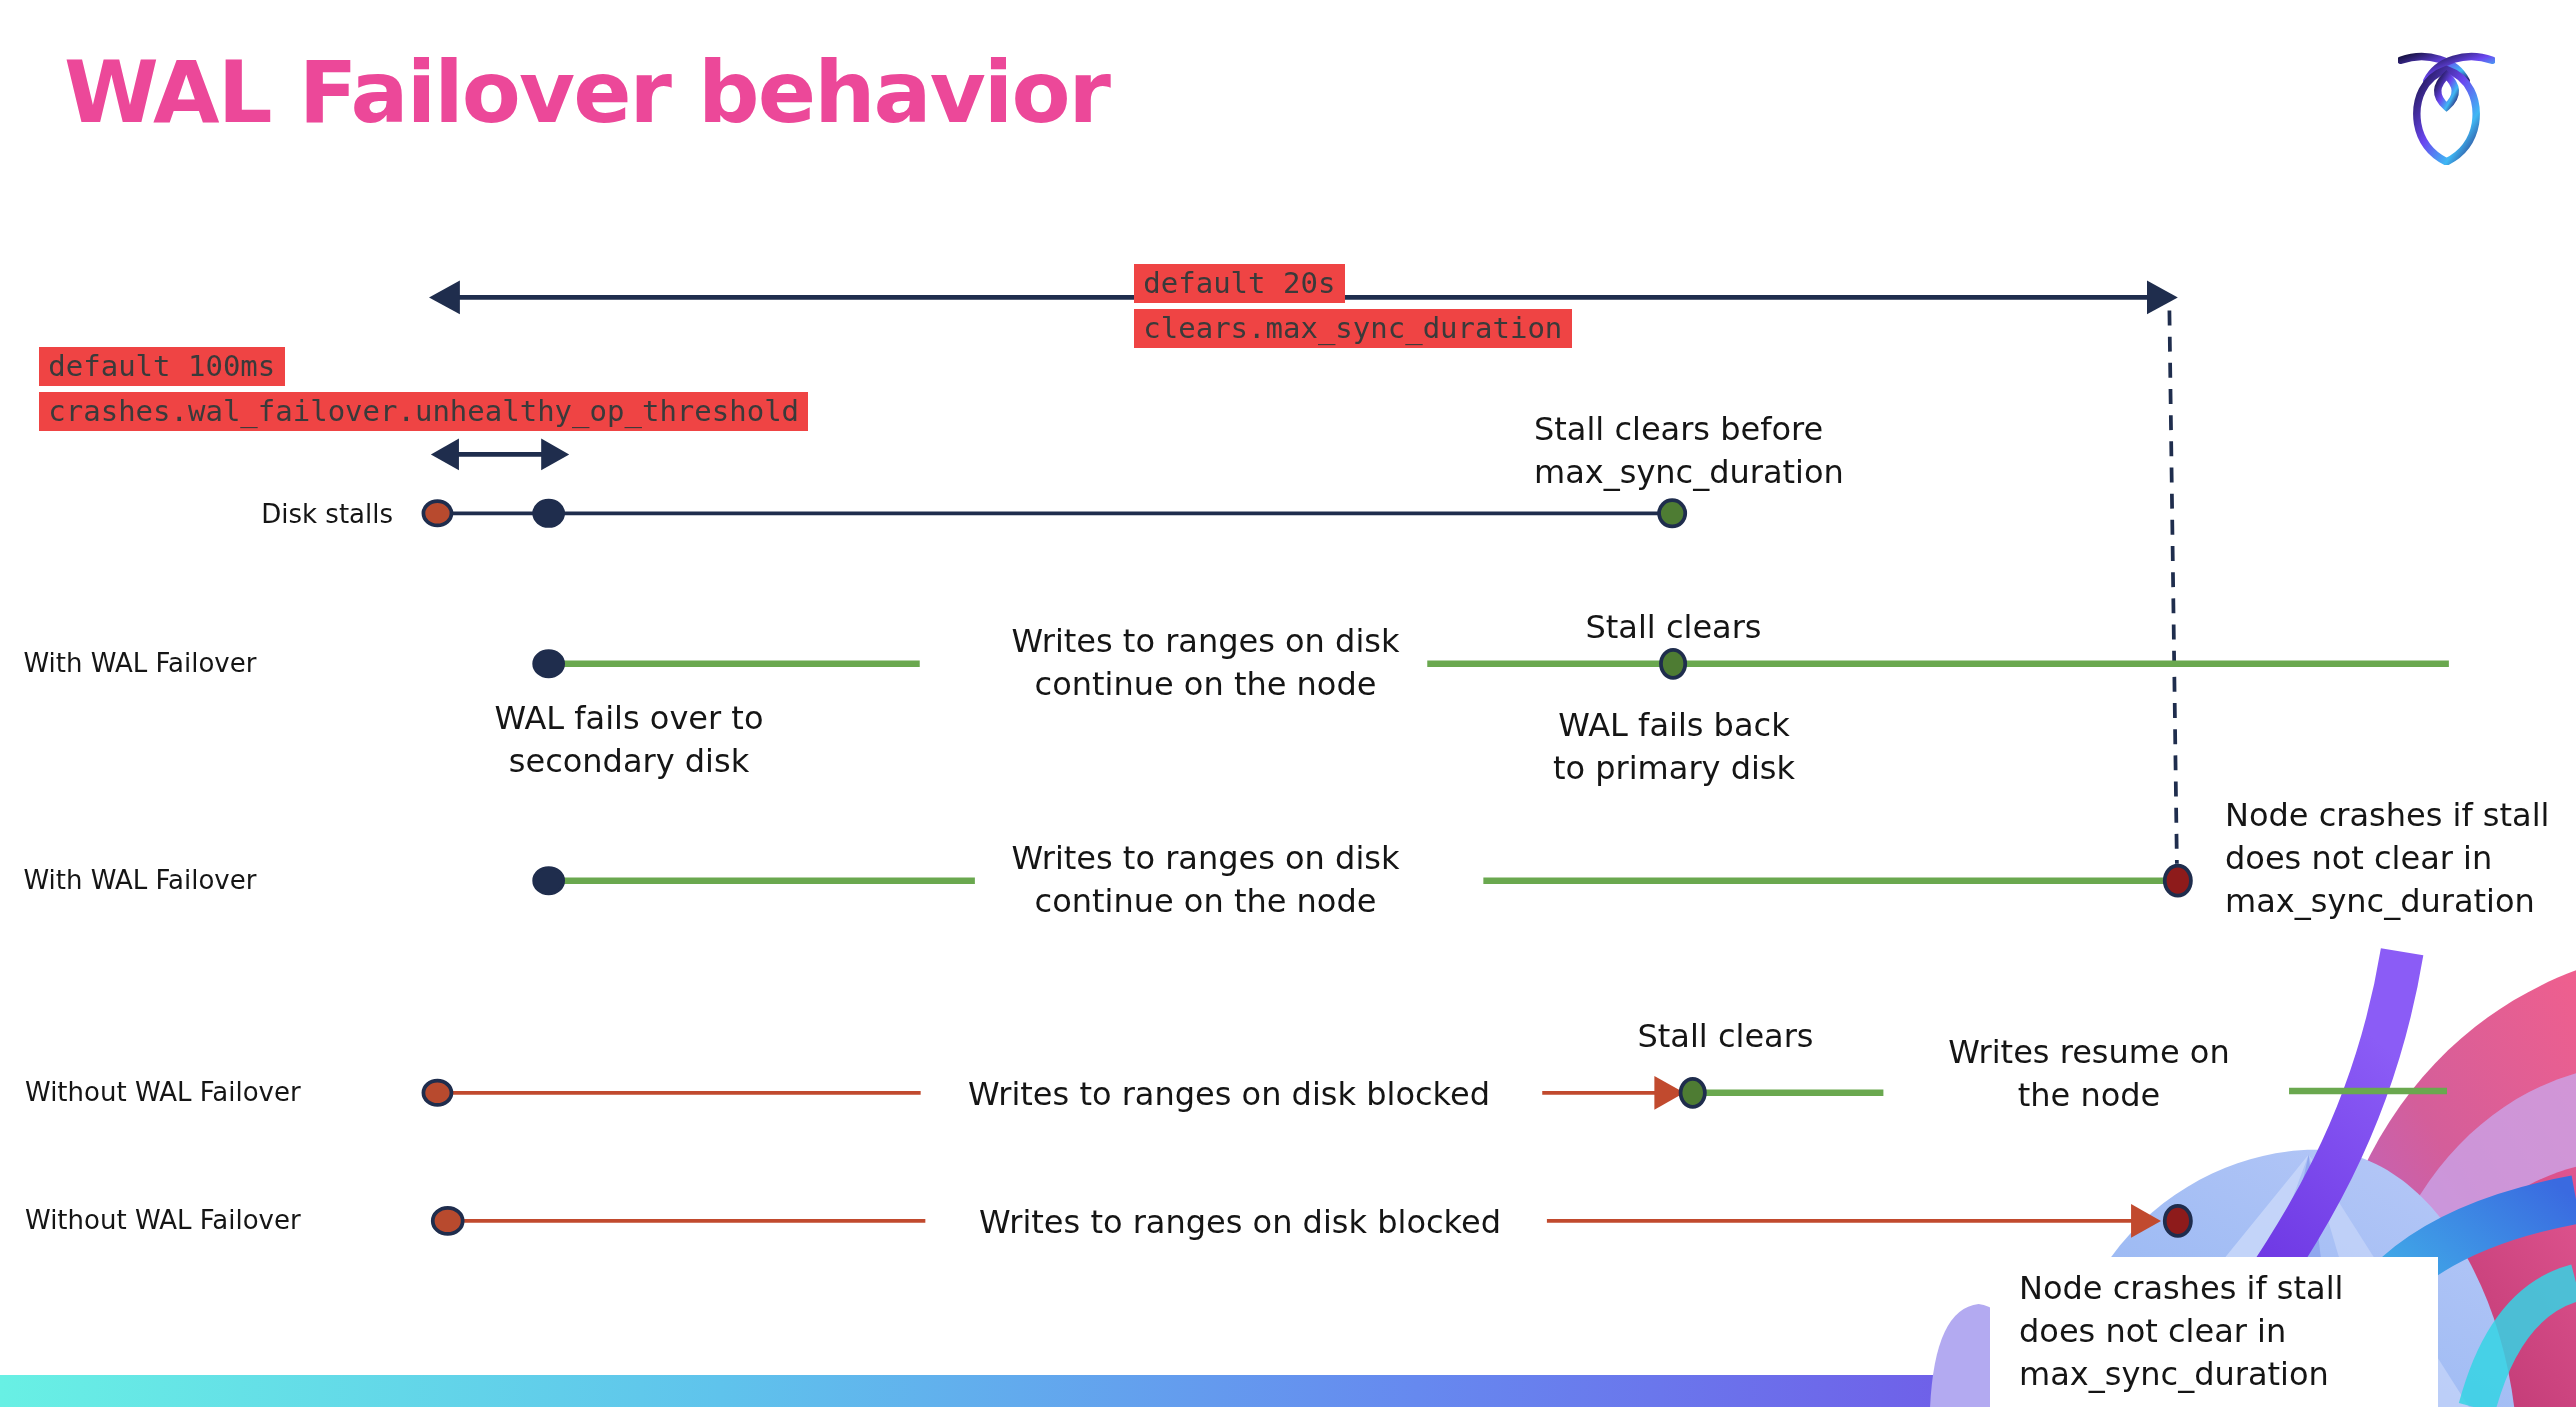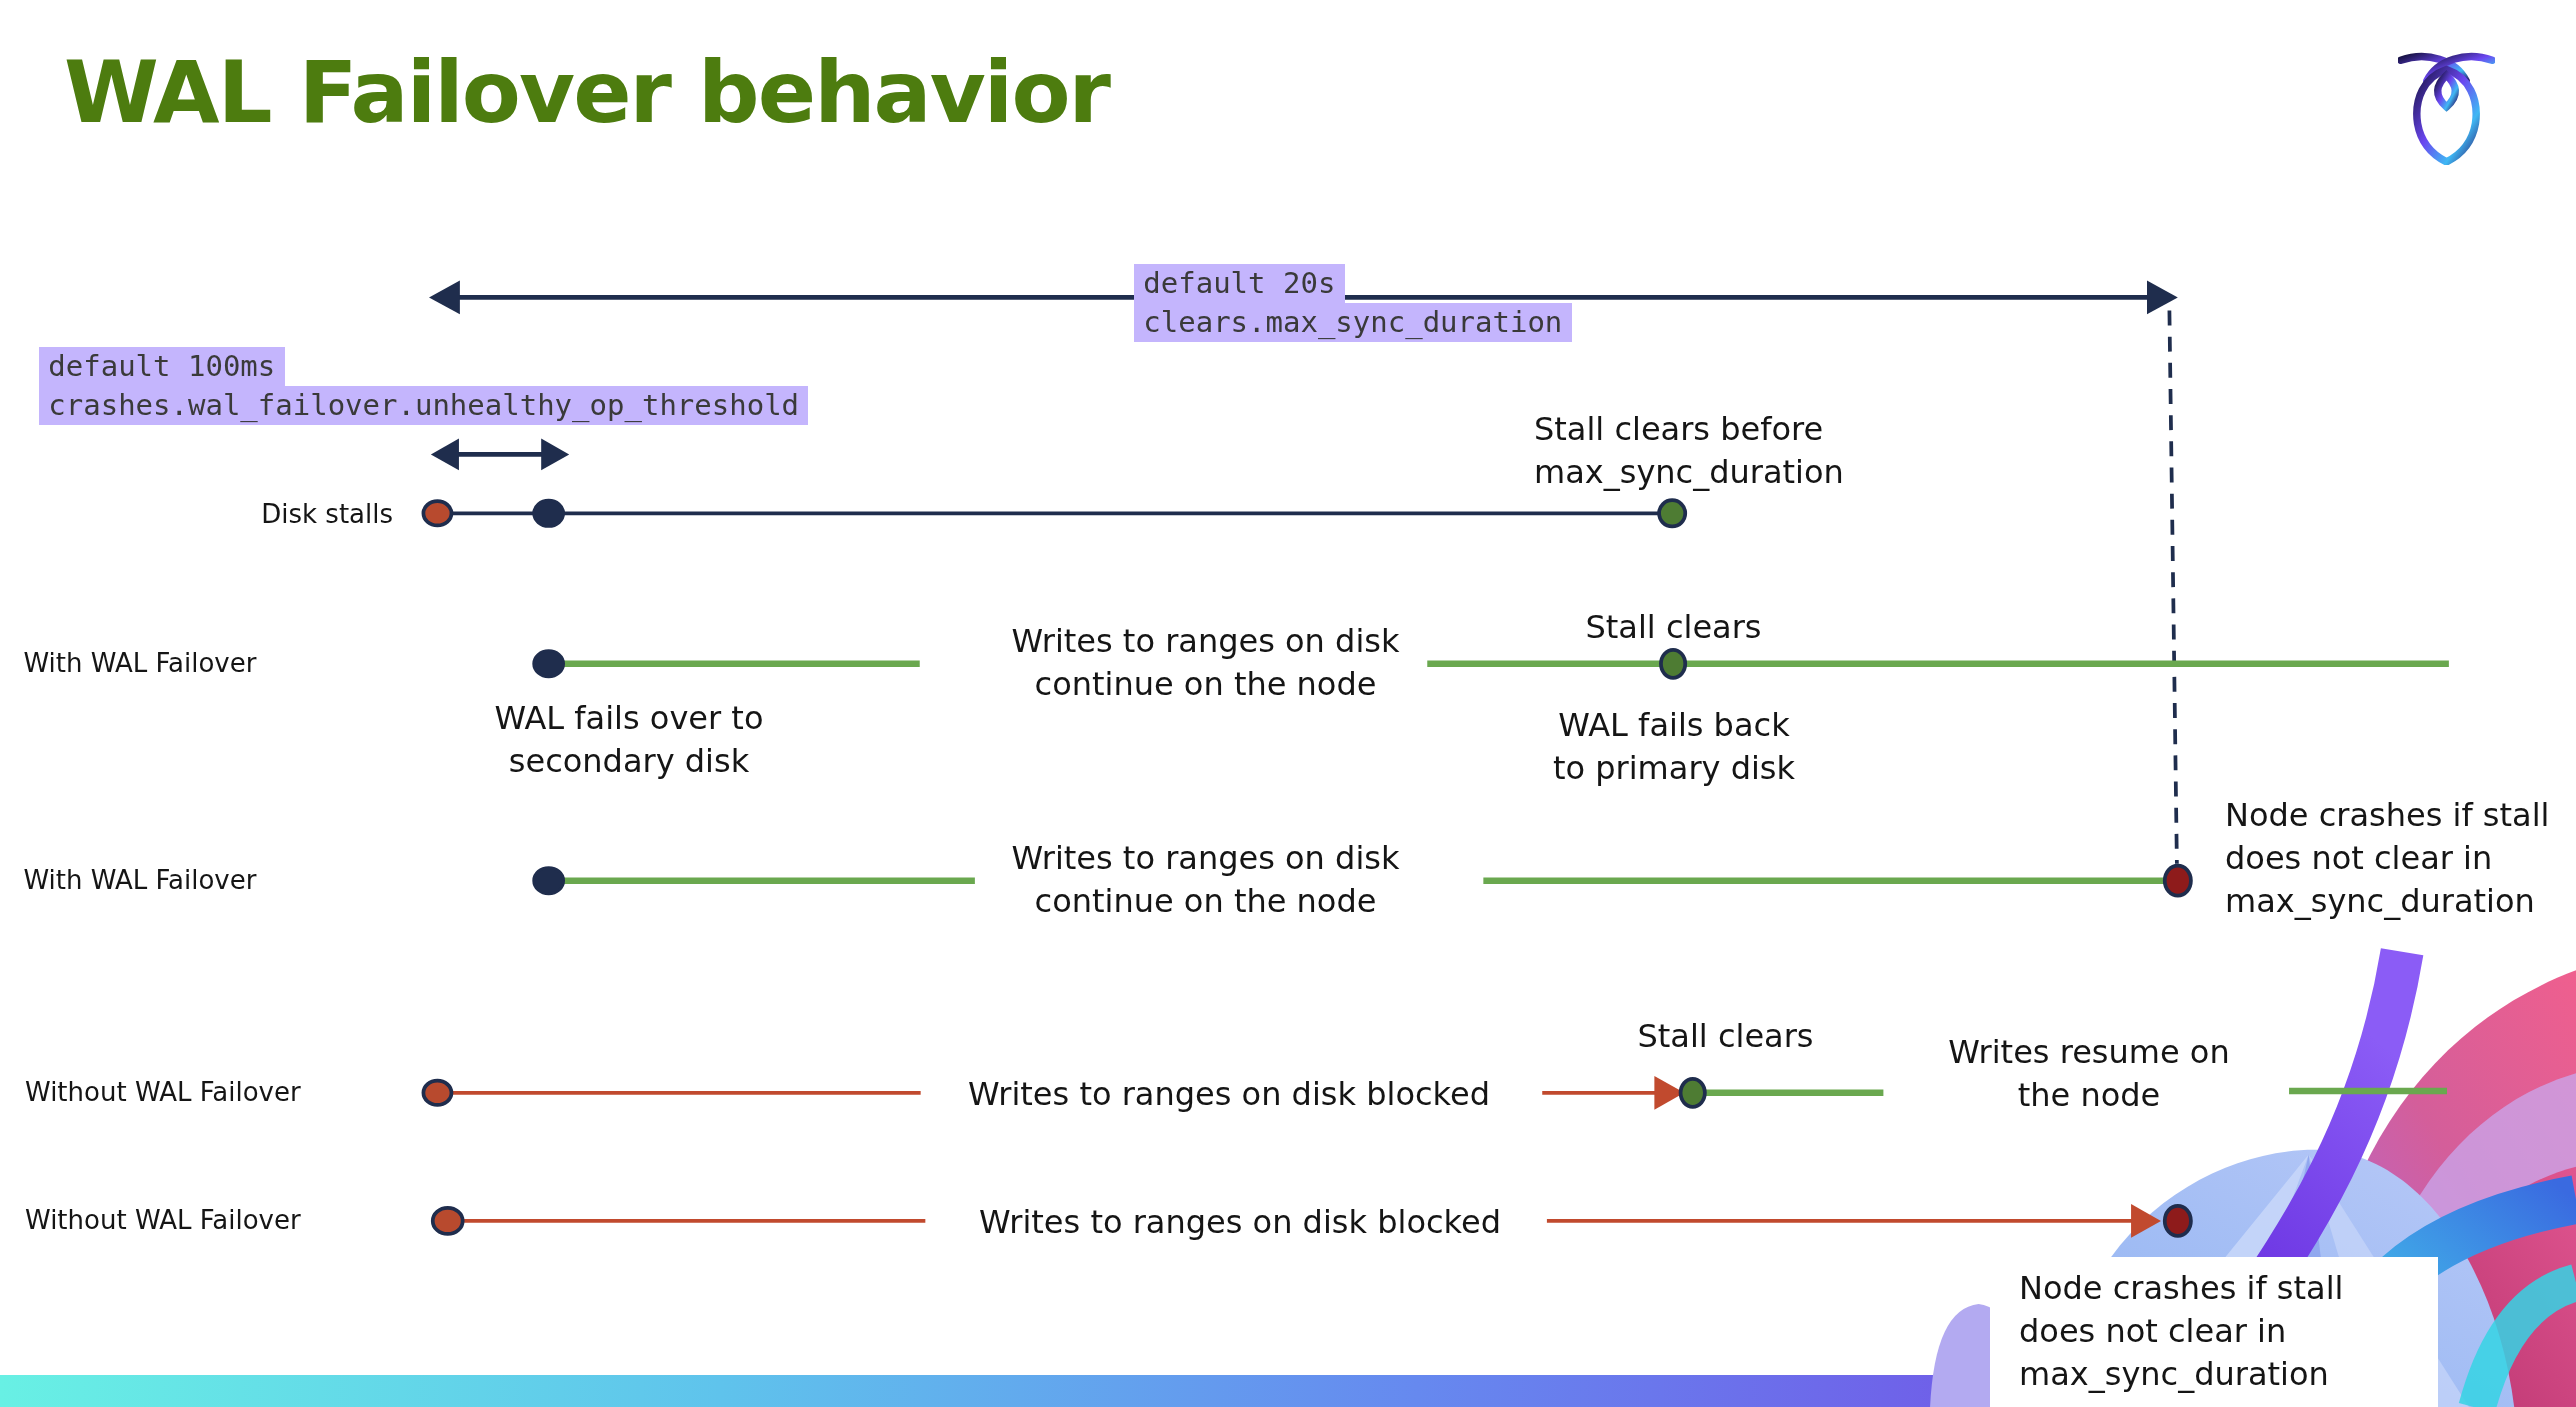--- a/index.html
+++ b/index.html
@@ -3,31 +3,31 @@
 <meta charset="utf-8">
 <style>
   html,body { margin:0; padding:0; background:#ffffff; }
   #stage {
     position:relative; width:2576px; height:1408px; background:#ffffff;
     overflow:hidden; font-family:"DejaVu Sans","Liberation Sans",sans-serif;
     color:#151515;
   }
   .abs { position:absolute; }
   .title {
-    font-size:86px; font-weight:bold; letter-spacing:-1.9px; color:#4d7c0f;
+    font-size:86px; font-weight:bold; letter-spacing:-1.9px; color:#ec4899;
     line-height:1.1; white-space:nowrap;
   }
   .note { font-size:32px; line-height:43px; color:#151515; white-space:pre-line; }
   .center { text-align:center; }
   .right { text-align:right; }
   .rowlabel { font-size:26px; line-height:41px; color:#151515; white-space:nowrap; }
   .monolabel span {
-    display:table; background:#c4b5fd; color:#3a3a3a;
+    display:table; background:#ef4444; color:#3a3a3a;
     font-family:"DejaVu Sans Mono","Liberation Mono",monospace;
-    font-size:29px; line-height:37px; padding:0.9px 9.3px; margin-bottom:0;
+    font-size:29px; line-height:37px; padding:0.9px 9.3px; margin-bottom:6px;
     white-space:pre;
   }
   .card { background:#ffffff; }
   .layer { position:absolute; left:0; top:0; }
 </style>
 </head>
 <body>
 
 <div id="stage">
 

